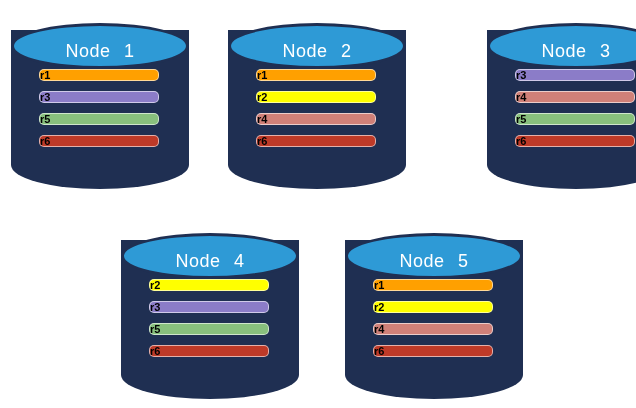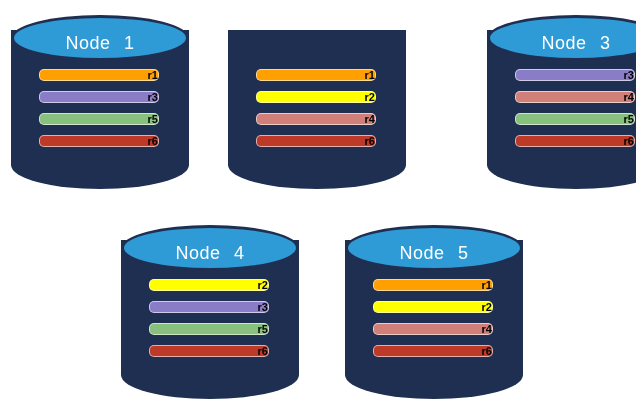--- a/index.html
+++ b/index.html
@@ -24,21 +24,21 @@
   .pos-n2 { left: 228px; top: 7px; }
   .pos-n3 { left: 447px; top: 7px; margin-left: 40px; }
   .pos-n4 { left: 121px; top: 217px; padding-left: 8px; }
   .pos-n5 { left: 345px; top: 217px; padding-left: 10px; }
   .cyl-body {
     position: absolute; left: 0; right: 0; top: 23px; bottom: 0;
     background: var(--cyl-body);
     border-radius: 0 0 50% 50% / 0 0 24px 24px;
   }
   .cyl-top {
-    position: absolute; left: 0; right: 0; top: 8px; height: 46px;
+    position: absolute; left: 0; right: 0; top: 16px; height: 46px;
     background: var(--cyl-top);
     border: 3px solid var(--cyl-body);
     border-radius: 50%;
     display: flex; align-items: center; justify-content: center;
   }
   .cyl-title {
     color: var(--title-color);
     font-size: 18px;
     word-spacing: 8px;
     letter-spacing: 0.5px;
@@ -50,21 +50,21 @@
   }
   .bar {
     height: 12px;
     margin-bottom: 10px;
     border: 1px solid rgba(255,255,255,0.6);
     border-radius: 5px;
     color: var(--bar-text);
     font-size: 11px;
     font-weight: bold;
     line-height: 11px;
-    text-align: right;
+    text-align: left;
   }
 </style>
 </head>
 <body>
 
 <div class="canvas">
 
   <div class="cylinder pos-n1">
     <div class="cyl-body"></div>
     <div class="cyl-top">
@@ -73,20 +73,23 @@
     <div class="bars">
         <div class="bar" style="background: rgb(255, 160, 0);">r1</div>
         <div class="bar" style="background: rgb(139, 124, 200);">r3</div>
         <div class="bar" style="background: rgb(136, 192, 125);">r5</div>
         <div class="bar" style="background: rgb(190, 58, 40);">r6</div>
       </div>
   </div>
 
   <div class="cylinder pos-n2">
     <div class="cyl-body"></div>
+    <div class="cyl-top">
+      <span class="cyl-title">Node 2</span>
+    </div>
     <div class="bars">
         <div class="bar" style="background: rgb(255, 160, 0);">r1</div>
         <div class="bar" style="background: rgb(255, 255, 0);">r2</div>
         <div class="bar" style="background: rgb(208, 128, 120);">r4</div>
         <div class="bar" style="background: rgb(190, 58, 40);">r6</div>
       </div>
   </div>
 
   <div class="cylinder pos-n3">
     <div class="cyl-body"></div>

